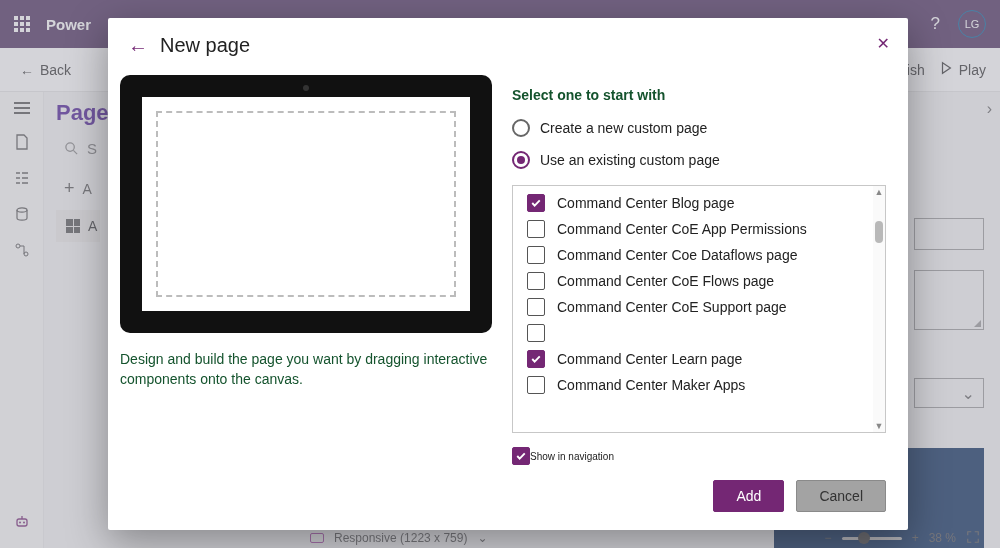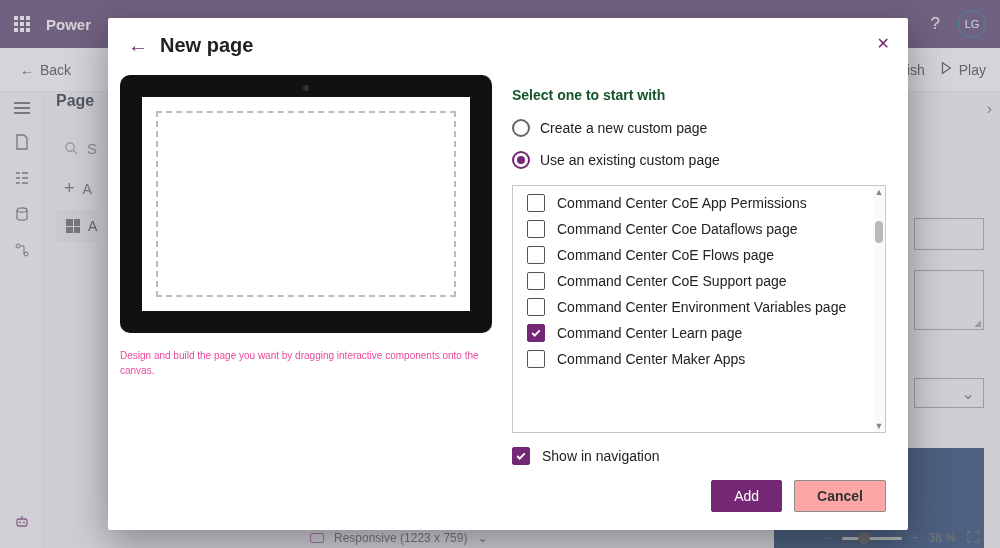--- a/index.html
+++ b/index.html
@@ -24,72 +24,72 @@
 
   
   .rail { position:absolute; left:0; top:92px; bottom:0; width:44px; background:#faf9f8; border-right:1px solid #ececec; display:flex; flex-direction:column; align-items:center; padding-top:10px; gap:20px;}
   .rail .ham { width:16px; height:12px; display:flex; flex-direction:column; justify-content:space-between;}
   .rail .ham span{ height:2px; background:#555;}
   .rail-icn{ width:16px; height:16px; color:#555; display:flex; align-items:center; justify-content:center; font-size:14px;}
   .rail-bot{ margin-top:auto; margin-bottom:14px;}
   .rail-bot svg{ width:16px; height:16px; fill:#742774;}
 
   
-  .pages-title { position:absolute; left:56px; top:92px; font-size:16px; font-weight:600; color:#0f172a;}
+  .pages-title { position:absolute; left:56px; top:100px; font-size:22px; font-weight:600; color:#4c1d95;}
   .pages-search{ position:absolute; left:64px; top:140px; display:flex; align-items:center; gap:8px; color:#777; font-size:15px;}
   .pages-add{ position:absolute; left:64px; top:178px; display:flex; align-items:center; gap:8px; color:#555; font-size:14px;}
   .pages-add .plus{ font-size:18px; font-weight:300; color:#555;}
   .pages-row{ position:absolute; left:56px; top:210px; right:900px; height:32px; background:#edecea; display:flex; align-items:center; gap:8px; padding-left:10px; color:#333; font-size:14px;}
   .grid-icon{ width:14px; height:14px; display:grid; grid-template-columns:1fr 1fr; grid-template-rows:1fr 1fr; gap:1px;}
   .grid-icon span{ background:#555;}
 
   
   .backdrop{ position:absolute; inset:0; background:rgba(160,160,170,0.45);}
 
   
   .modal{ position:absolute; left:108px; top:18px; width:800px; height:512px; background:#fff; border-radius:2px; box-shadow:0 12px 40px rgba(0,0,0,0.35); display:flex; flex-direction:column;}
   .modal-head{ display:flex; align-items:center; padding:16px 20px 12px 20px; position:relative;}
   .modal-back{ color:#742774; font-size:20px; margin-right:12px; cursor:pointer;}
-  .modal-title{ font-size:20px; font-weight:700; color:#222;}
+  .modal-title{ font-size:20px; font-weight:400; color:#222;}
   .modal-close{ position:absolute; right:18px; top:16px; color:#742774; font-size:16px; cursor:pointer;}
 
   .modal-body{ flex:1; display:flex; padding:6px 22px 0 12px; gap:20px; overflow:hidden;}
   .left-col{ width:372px; display:flex; flex-direction:column; }
 
   .device-frame{ width:372px; height:258px; background:#111; border-radius:10px; padding:22px; position:relative;}
   .device-cam{ position:absolute; top:10px; left:50%; transform:translateX(-50%); width:6px; height:6px; background:#333; border-radius:50%;}
   .device-screen{ width:100%; height:100%; background:#fff; padding:14px;}
   .device-dotted{ width:100%; height:100%; border:2px dashed #bcbcbc;}
-  .left-caption{ font-size:10px; color:#ec4899; line-height:1.45; margin-top:16px;}
+  .left-caption{ font-size:14px; color:#14532d; line-height:1.45; margin-top:16px;}
 
   .right-col{ flex:1; display:flex; flex-direction:column;}
   .select-label{ font-size:14px; font-weight:600; color:#14532d; margin-top:12px; margin-bottom:16px;}
   .radio-row{ display:flex; align-items:center; gap:10px; font-size:14px; color:#222; margin-bottom:14px; cursor:pointer;}
   .radio{ width:18px; height:18px; border-radius:50%; border:2px solid #666; display:flex; align-items:center; justify-content:center;}
   .radio.checked{ border-color:#742774;}
   .radio.checked::after{ content:""; width:8px; height:8px; border-radius:50%; background:#742774;}
 
   .list-box{ border:1px solid #c7c7c7; height:248px; position:relative; display:flex; margin-top:2px;}
   .list-scroll{ flex:1; overflow:hidden; padding:4px 0;}
   .list-item{ display:flex; align-items:center; gap:12px; padding:4px 14px; font-size:14px; color:#222; cursor:pointer;}
   .cb{ width:18px; height:18px; border:1.5px solid #555; border-radius:2px; display:flex; align-items:center; justify-content:center; flex-shrink:0;}
   .cb.checked{ background:#742774; border-color:#742774;}
   .cb.checked svg{ width:12px; height:12px; fill:none; stroke:#fff; stroke-width:2.5;}
   .scrollbar{ width:12px; position:relative; background:#fafafa;}
   .scrollbar .up,.scrollbar .down{ position:absolute; left:0; right:0; height:12px; display:flex; align-items:center; justify-content:center; color:#888; font-size:9px;}
   .scrollbar .up{ top:0;}
   .scrollbar .down{ bottom:0;}
   .scrollbar .thumb{ position:absolute; left:2px; right:2px; top:35px; height:22px; background:#b9b9b9; border-radius:4px;}
 
-  .show-nav{ display:flex; align-items:center; gap:12px; margin-top:14px; font-size:14px; color:#222;}
+  .show-nav{ display:flex; align-items:center; margin-top:14px; font-size:10px; color:#222;}
 
   .modal-foot{ display:flex; justify-content:flex-end; gap:12px; padding:14px 22px 18px;margin-left:48px;}
   .btn{ font-size:14px; padding:7px 22px; border-radius:2px; cursor:pointer;}
   .btn-primary{ background:#742774; color:#fff; border:1px solid #742774;}
-  .btn-secondary{ background:#fca5a5; color:#333; border:1px solid #8a8a8a;font-weight:bold;}
+  .btn-secondary{ background:#a3a3a3; color:#333; border:1px solid #8a8a8a;}
 
   
   .status-strip{ position:absolute; left:310px; bottom:0; height:20px; display:flex; align-items:center; gap:10px; color:#555; font-size:12px;}
   .status-strip .resp-icn{ width:14px; height:10px; border:1.3px solid #a84aa8; border-radius:2px;}
   .status-right{ position:absolute; right:20px; bottom:0; height:20px; display:flex; align-items:center; gap:10px; color:#555; font-size:12px;}
   .slider-track{ width:60px; height:3px; background:#c3c3c3; border-radius:2px; position:relative;}
   .slider-thumb{ position:absolute; left:16px; top:-5px; width:12px; height:12px; border-radius:50%; background:#444;}
 
   
   .right-chevron{ position:absolute; right:8px; top:100px; color:#666; font-size:16px;}
@@ -251,38 +251,45 @@
         <span>Create a new custom page</span>
       </div>
       <div class="radio-row">
         <span class="radio checked"></span>
         <span>Use an existing custom page</span>
       </div>
 
       <div class="list-box">
         <div class="list-scroll" id="pages-list">
             <div class="list-item">
+              <span class="cb checked">
+                <svg viewBox="0 0 16 16">
+                  <path d="M3 8l3.2 3.5L13 4.5"></path>
+                </svg>
+              </span>
+              <span>Command Center Blog page</span>
+            </div>
+            <div class="list-item">
               <span class="cb"></span>
               <span>Command Center CoE App Permissions</span>
             </div>
             <div class="list-item">
               <span class="cb"></span>
               <span>Command Center Coe Dataflows page</span>
             </div>
             <div class="list-item">
               <span class="cb"></span>
               <span>Command Center CoE Flows page</span>
             </div>
             <div class="list-item">
               <span class="cb"></span>
               <span>Command Center CoE Support page</span>
             </div>
             <div class="list-item">
               <span class="cb"></span>
-              <span>Command Center Environment Variables page</span>
             </div>
             <div class="list-item">
               <span class="cb checked">
                 <svg viewBox="0 0 16 16">
                   <path d="M3 8l3.2 3.5L13 4.5"></path>
                 </svg>
               </span>
               <span>Command Center Learn page</span>
             </div>
             <div class="list-item">

